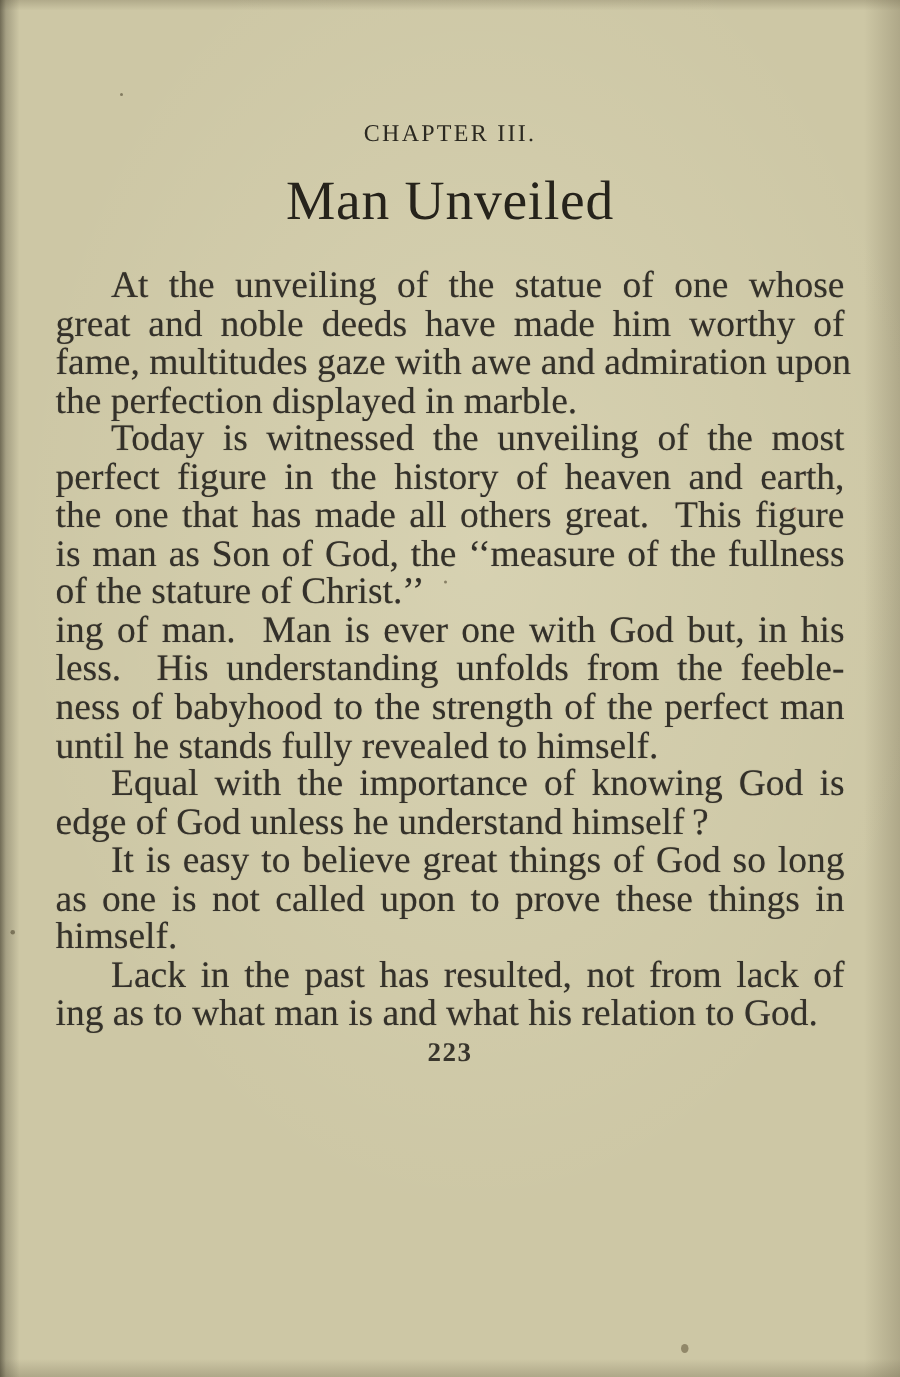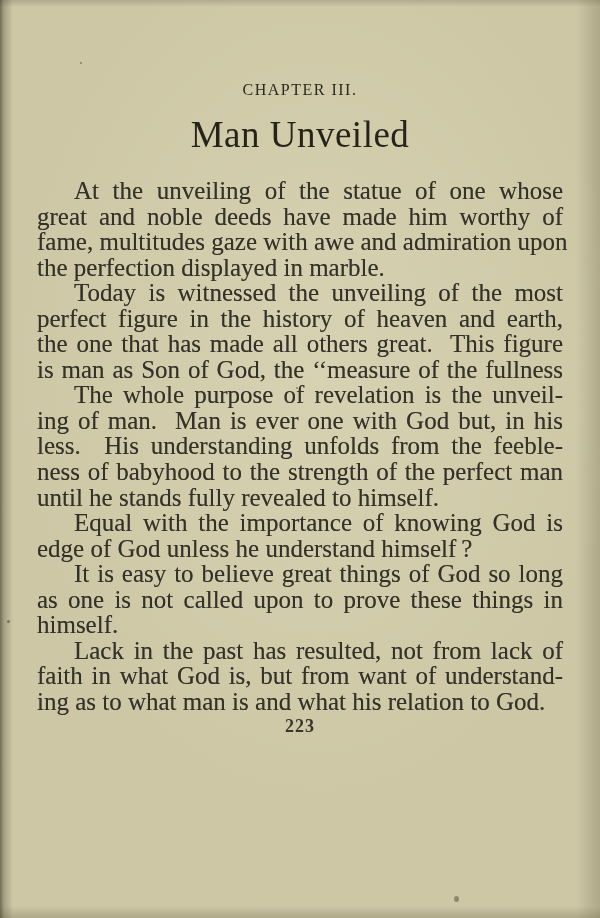--- a/index.html
+++ b/index.html
@@ -86,40 +86,39 @@
         <div class="line first">At the unveiling of the statue of one whose</div>
         <div class="line">great and noble deeds have made him worthy of</div>
         <div class="line">fame, multitudes gaze with awe and admiration upon</div>
         <div class="line last">the perfection displayed in marble.</div>
       </div>
       <div class="paragraph">
         <div class="line first">Today is witnessed the unveiling of the most</div>
         <div class="line">perfect figure in the history of heaven and earth,</div>
         <div class="line">the one that has made all others great.&nbsp; This figure</div>
         <div class="line">is man as Son of God, the ‘‘measure of the fullness</div>
+        <div class="line last">of the stature of Christ.’’</div>
       </div>
       <div class="paragraph">
-        <div class="line first">The whole purpose of revelation is the unveil-</div>
         <div class="line">ing of man.&nbsp; Man is ever one with God but, in his</div>
         <div class="line">less.&nbsp; His understanding unfolds from the feeble-</div>
         <div class="line">ness of babyhood to the strength of the perfect man</div>
         <div class="line last">until he stands fully revealed to himself.</div>
       </div>
       <div class="paragraph">
         <div class="line first">Equal with the importance of knowing God is</div>
         <div class="line last">edge of God unless he understand himself ?</div>
       </div>
       <div class="paragraph">
         <div class="line first">It is easy to believe great things of God so long</div>
         <div class="line">as one is not called upon to prove these things in</div>
         <div class="line last">himself.</div>
       </div>
       <div class="paragraph">
         <div class="line first">Lack in the past has resulted, not from lack of</div>
-        <div class="line">faith in what God is, but from want of understand-</div>
         <div class="line last">ing as to what man is and what his relation to God.</div>
       </div>
     </div>
 
   <div class="page-number">223</div>
 
   <div class="speckle s1"></div>
   <div class="speckle s2"></div>
   <div class="speckle s3"></div>
   <div class="speckle s4"></div>

